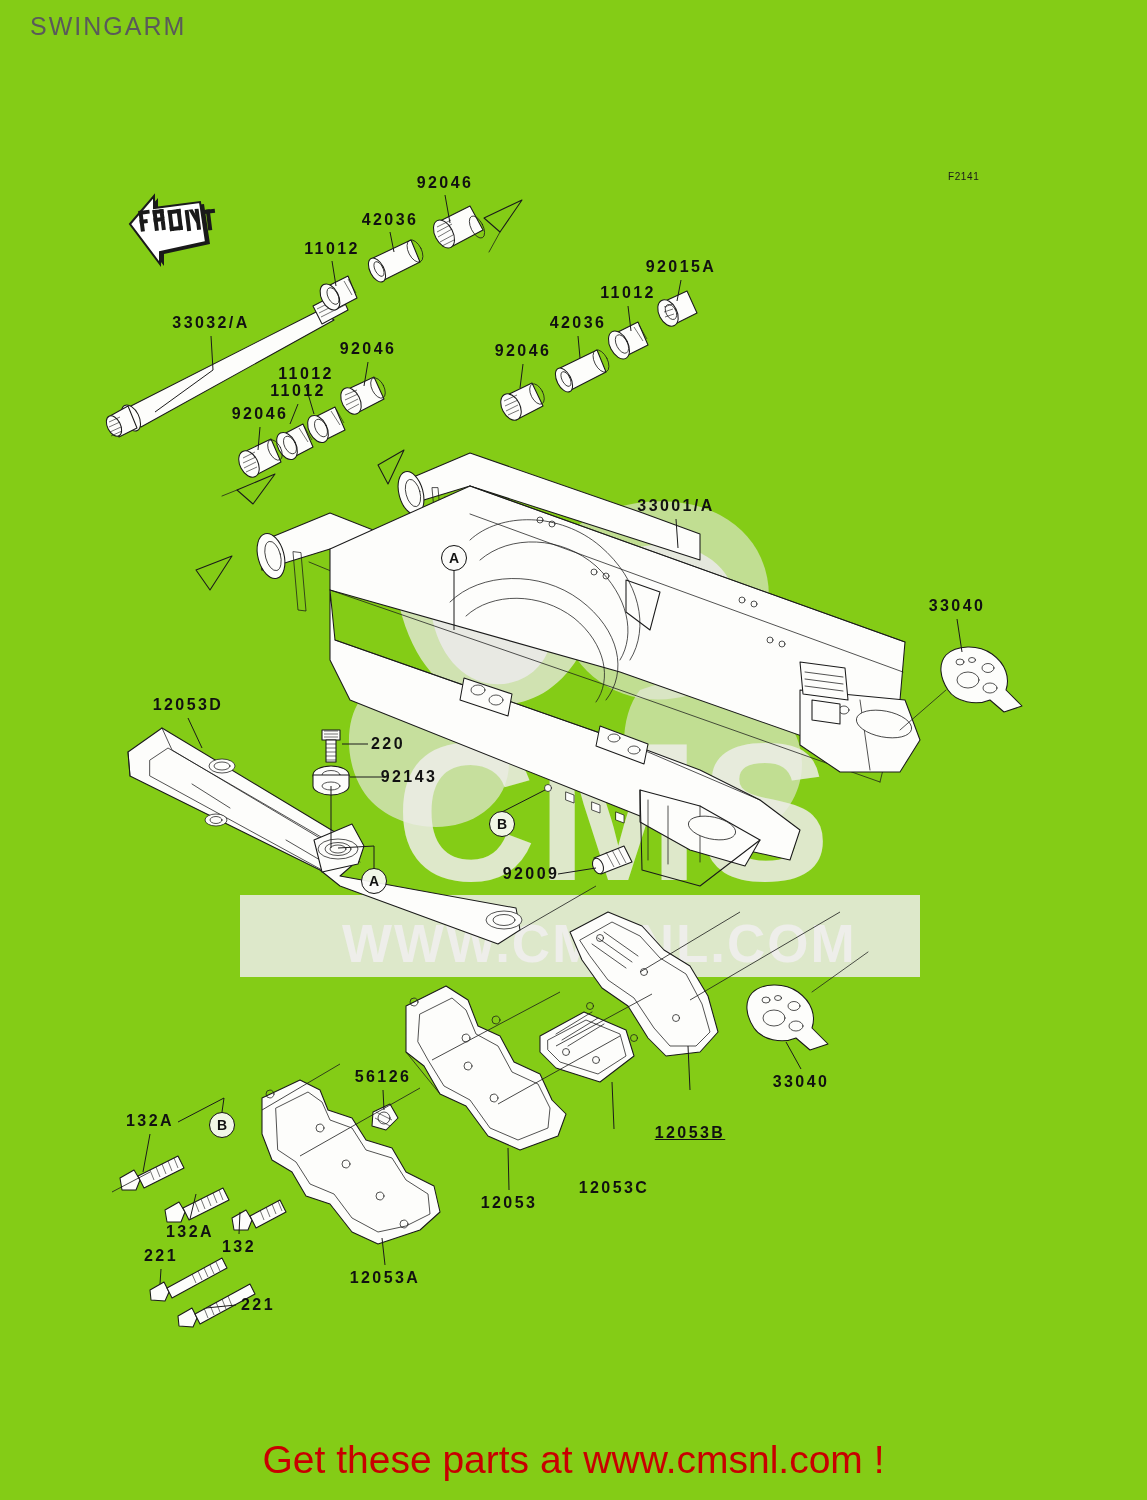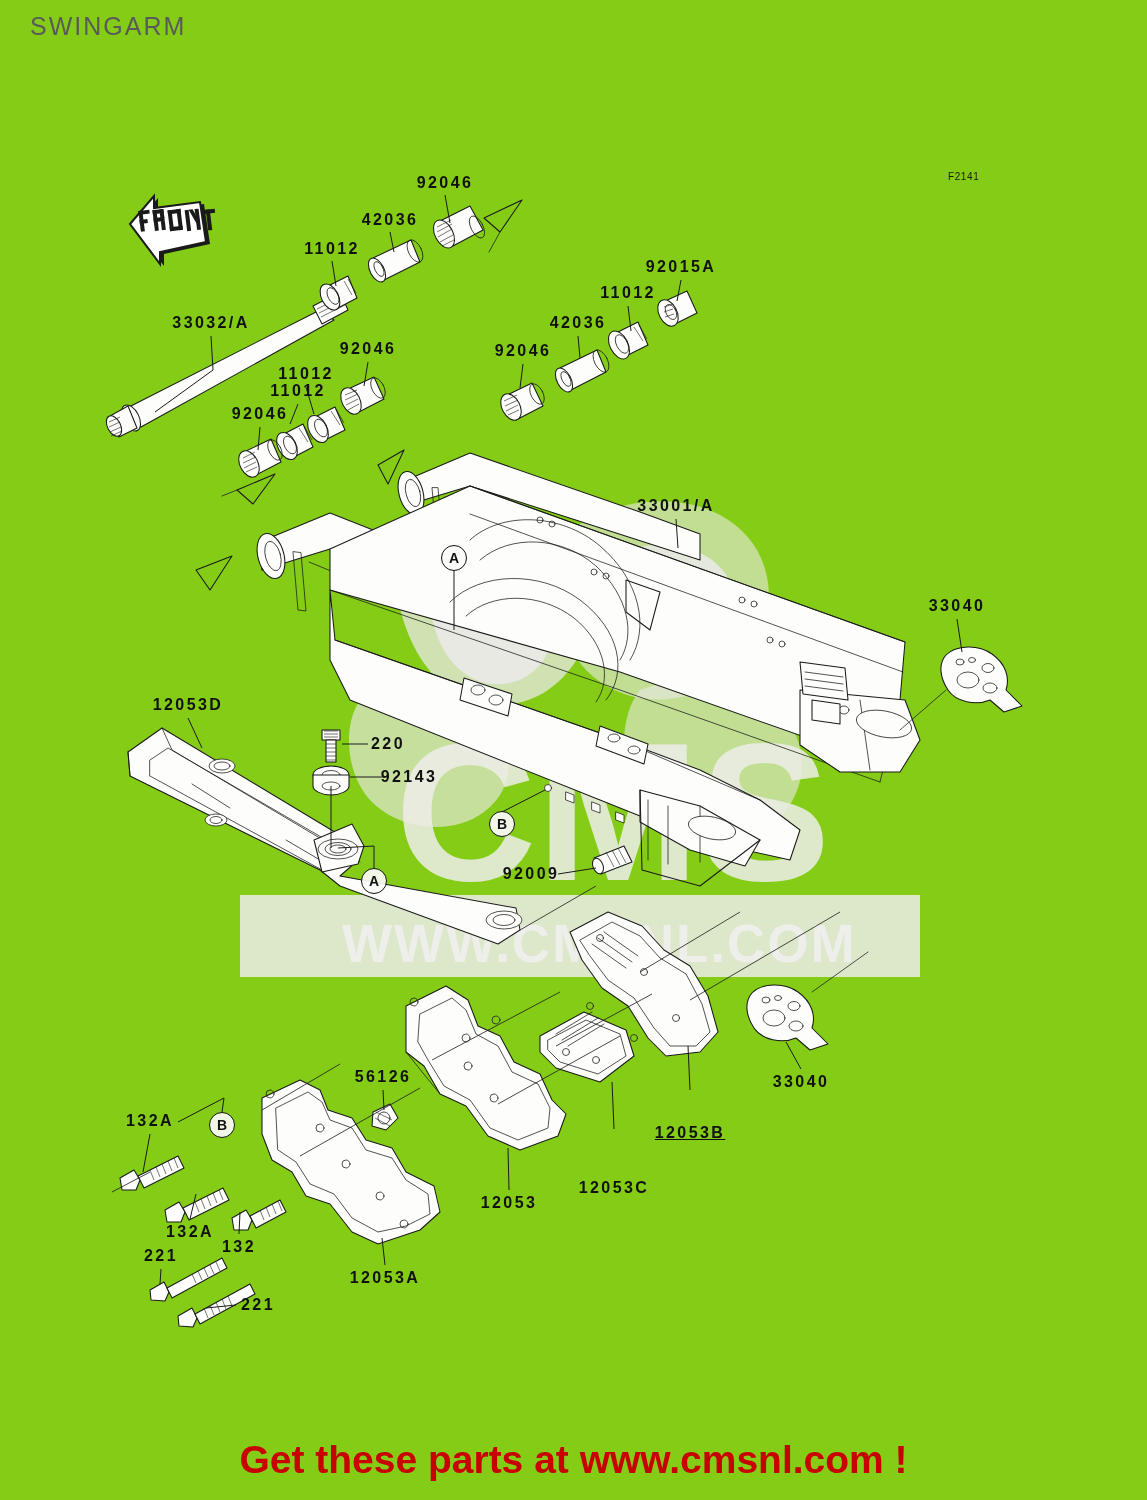--- a/index.html
+++ b/index.html
@@ -45,21 +45,21 @@
   
   #footer-cta {
     position: absolute;
     left: 0;
     top: 1438px;
     width: 1147px;
     text-align: center;
     font-size: 39px;
     color: #c80000;
     font-family: "Liberation Sans", sans-serif;
-    font-weight: 700;
+    font-weight: 400;
     letter-spacing: 0px;
     white-space: nowrap;
   }
 
   
   .plabel {
     position: absolute;
     font-family: "Liberation Sans", sans-serif;
     font-size: 16px;
     font-weight: bold;

